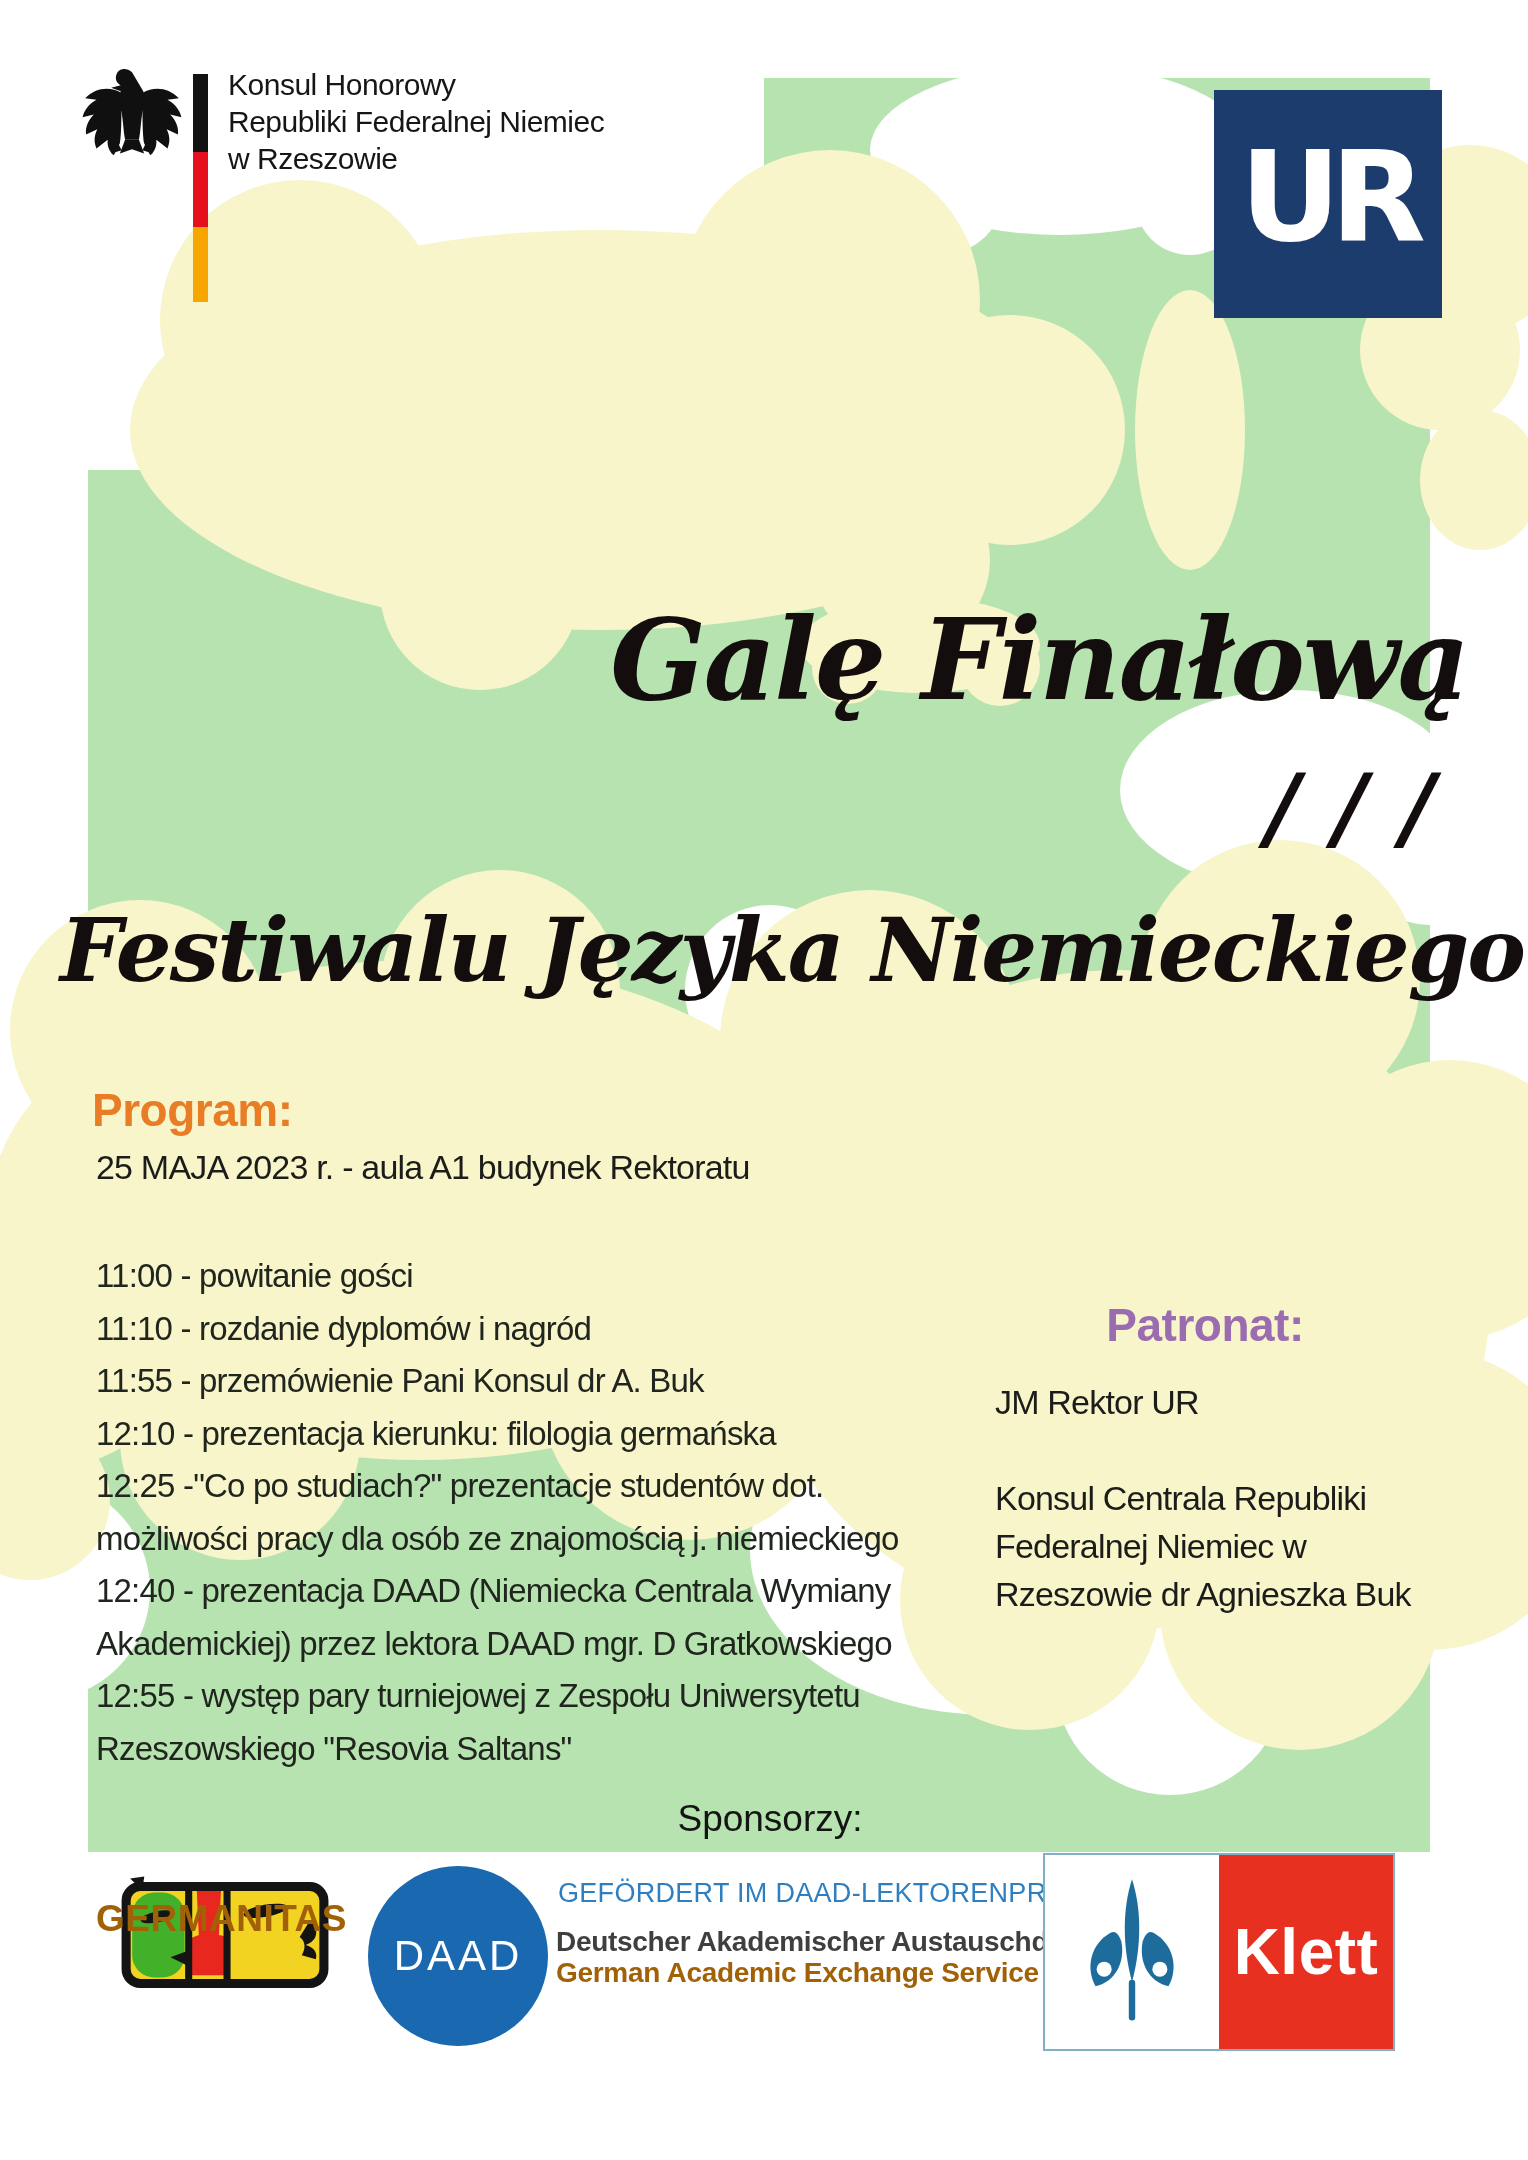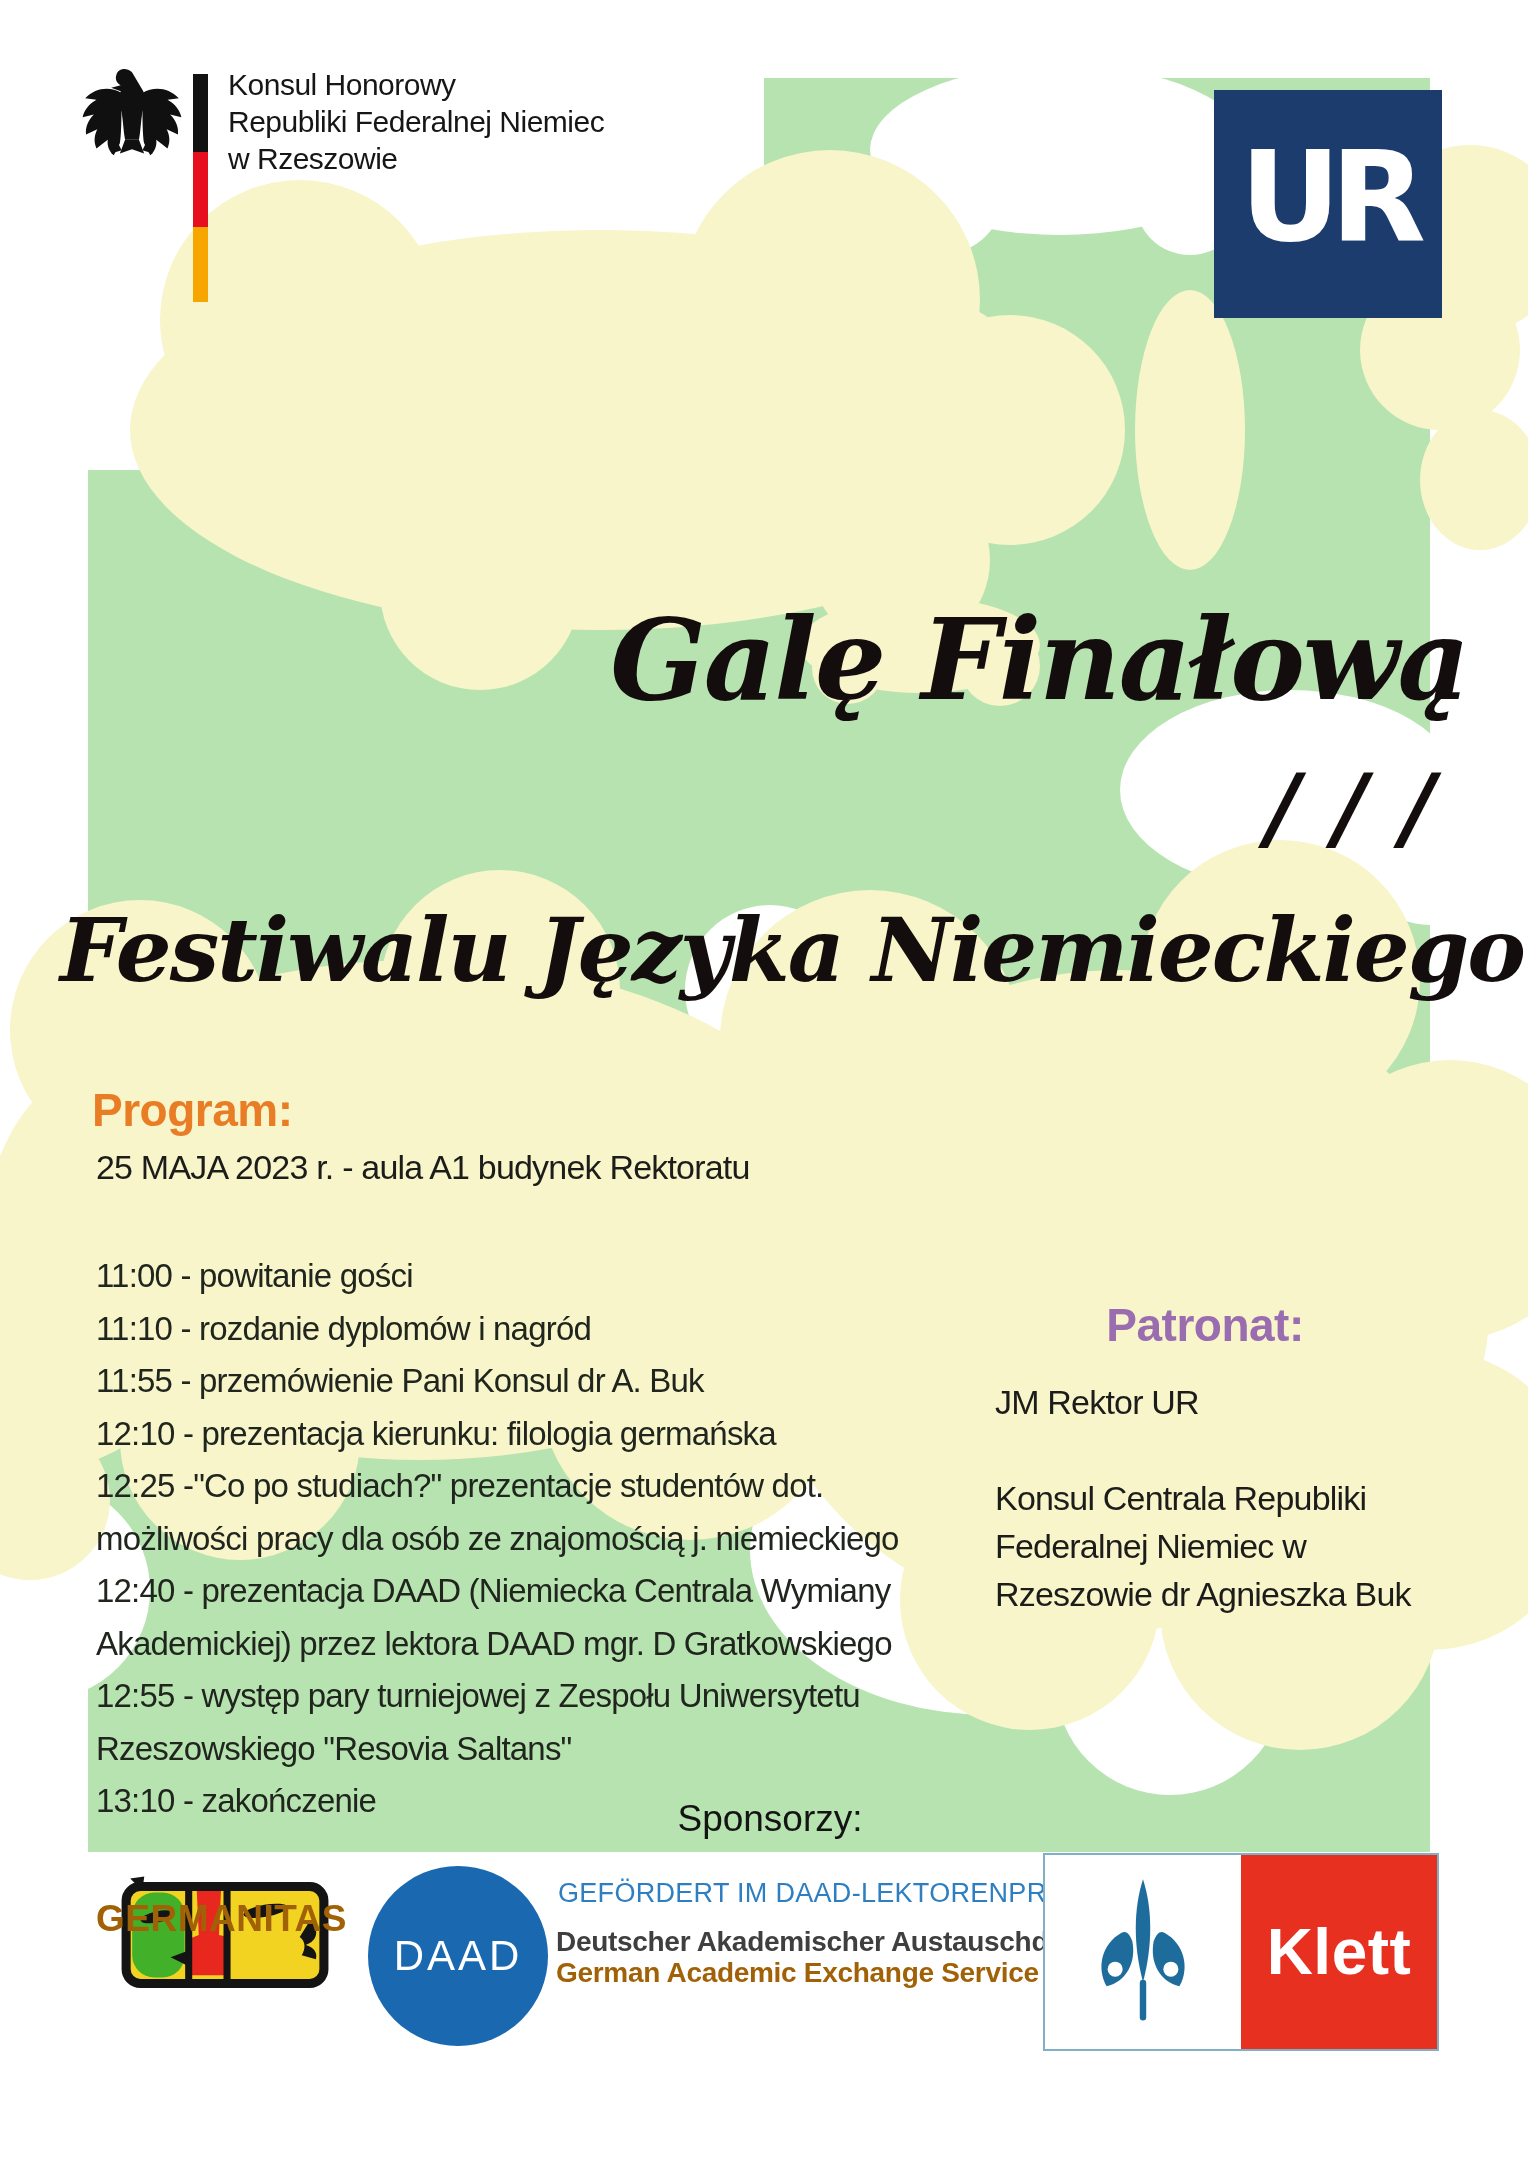--- a/index.html
+++ b/index.html
@@ -46,21 +46,21 @@
   .sponsorzy{left:470px;top:1798px;width:600px;text-align:center;font-size:37px;color:#141414;}
   .germanitas-label{left:96px;top:1898px;width:250px;text-align:left;
     font-size:37px;font-weight:700;letter-spacing:0.5px;color:#a16207;}
   .daad-circle{left:368px;top:1866px;width:180px;height:180px;border-radius:50%;background:#1a68b0;}
   .daad-circle span{display:block;line-height:180px;text-align:center;color:#fff;
     font-size:42px;letter-spacing:3px;font-weight:400;}
   .daad-line1{left:558px;top:1878px;font-size:27px;font-weight:400;color:#2e7fc1;letter-spacing:0.3px;}
   .daad-line2{left:556px;top:1926px;font-size:28px;font-weight:700;color:#3f3f3f;letter-spacing:-0.3px;}
   .daad-line3{left:556px;top:1957px;font-size:28px;font-weight:700;color:#a16207;letter-spacing:-0.3px;}
 
-  .klett-box{left:1043px;top:1853px;width:396px;height:198px;border:2px solid #7fb0c6;
+  .klett-box{left:1043px;top:1853px;width:352px;height:198px;border:2px solid #7fb0c6;
     box-sizing:border-box;display:flex;align-items:center;}
   .klett-left{width:50%;height:100%;background:#fff;display:flex;align-items:center;justify-content:center;}
   .klett-right{width:50%;height:100%;background:#e73020;display:flex;align-items:center;justify-content:center;}
   .klett-right span{color:#fff;font-size:64px;font-weight:700;letter-spacing:0.5px;}
 </style>
 </head>
 <body>
 
 <div class="page">
 
@@ -148,21 +148,20 @@
     <div class="line">11:00 - powitanie gości</div>
     <div class="line">11:10 - rozdanie dyplomów i nagród</div>
     <div class="line">11:55 - przemówienie Pani Konsul dr A. Buk</div>
     <div class="line">12:10 - prezentacja kierunku: filologia germańska</div>
     <div class="line">12:25 -"Co po studiach?" prezentacje studentów dot.</div>
     <div class="line">możliwości pracy dla osób ze znajomością j. niemieckiego</div>
     <div class="line">12:40 - prezentacja DAAD (Niemiecka Centrala Wymiany</div>
     <div class="line">Akademickiej) przez lektora DAAD mgr. D Gratkowskiego</div>
     <div class="line">12:55 - występ pary turniejowej z Zespołu Uniwersytetu</div>
     <div class="line">Rzeszowskiego "Resovia Saltans"</div>
-    <div class="line">13:10 - zakończenie</div>
   </div>
 
   <div class="abs patronat">
     <div class="patronat-heading">Patronat:</div>
     <div class="line">JM Rektor UR</div>
     <div class="line gap">Konsul Centrala Republiki</div>
     <div class="line">Federalnej Niemiec w</div>
     <div class="line">Rzeszowie dr Agnieszka Buk</div>
   </div>
 

